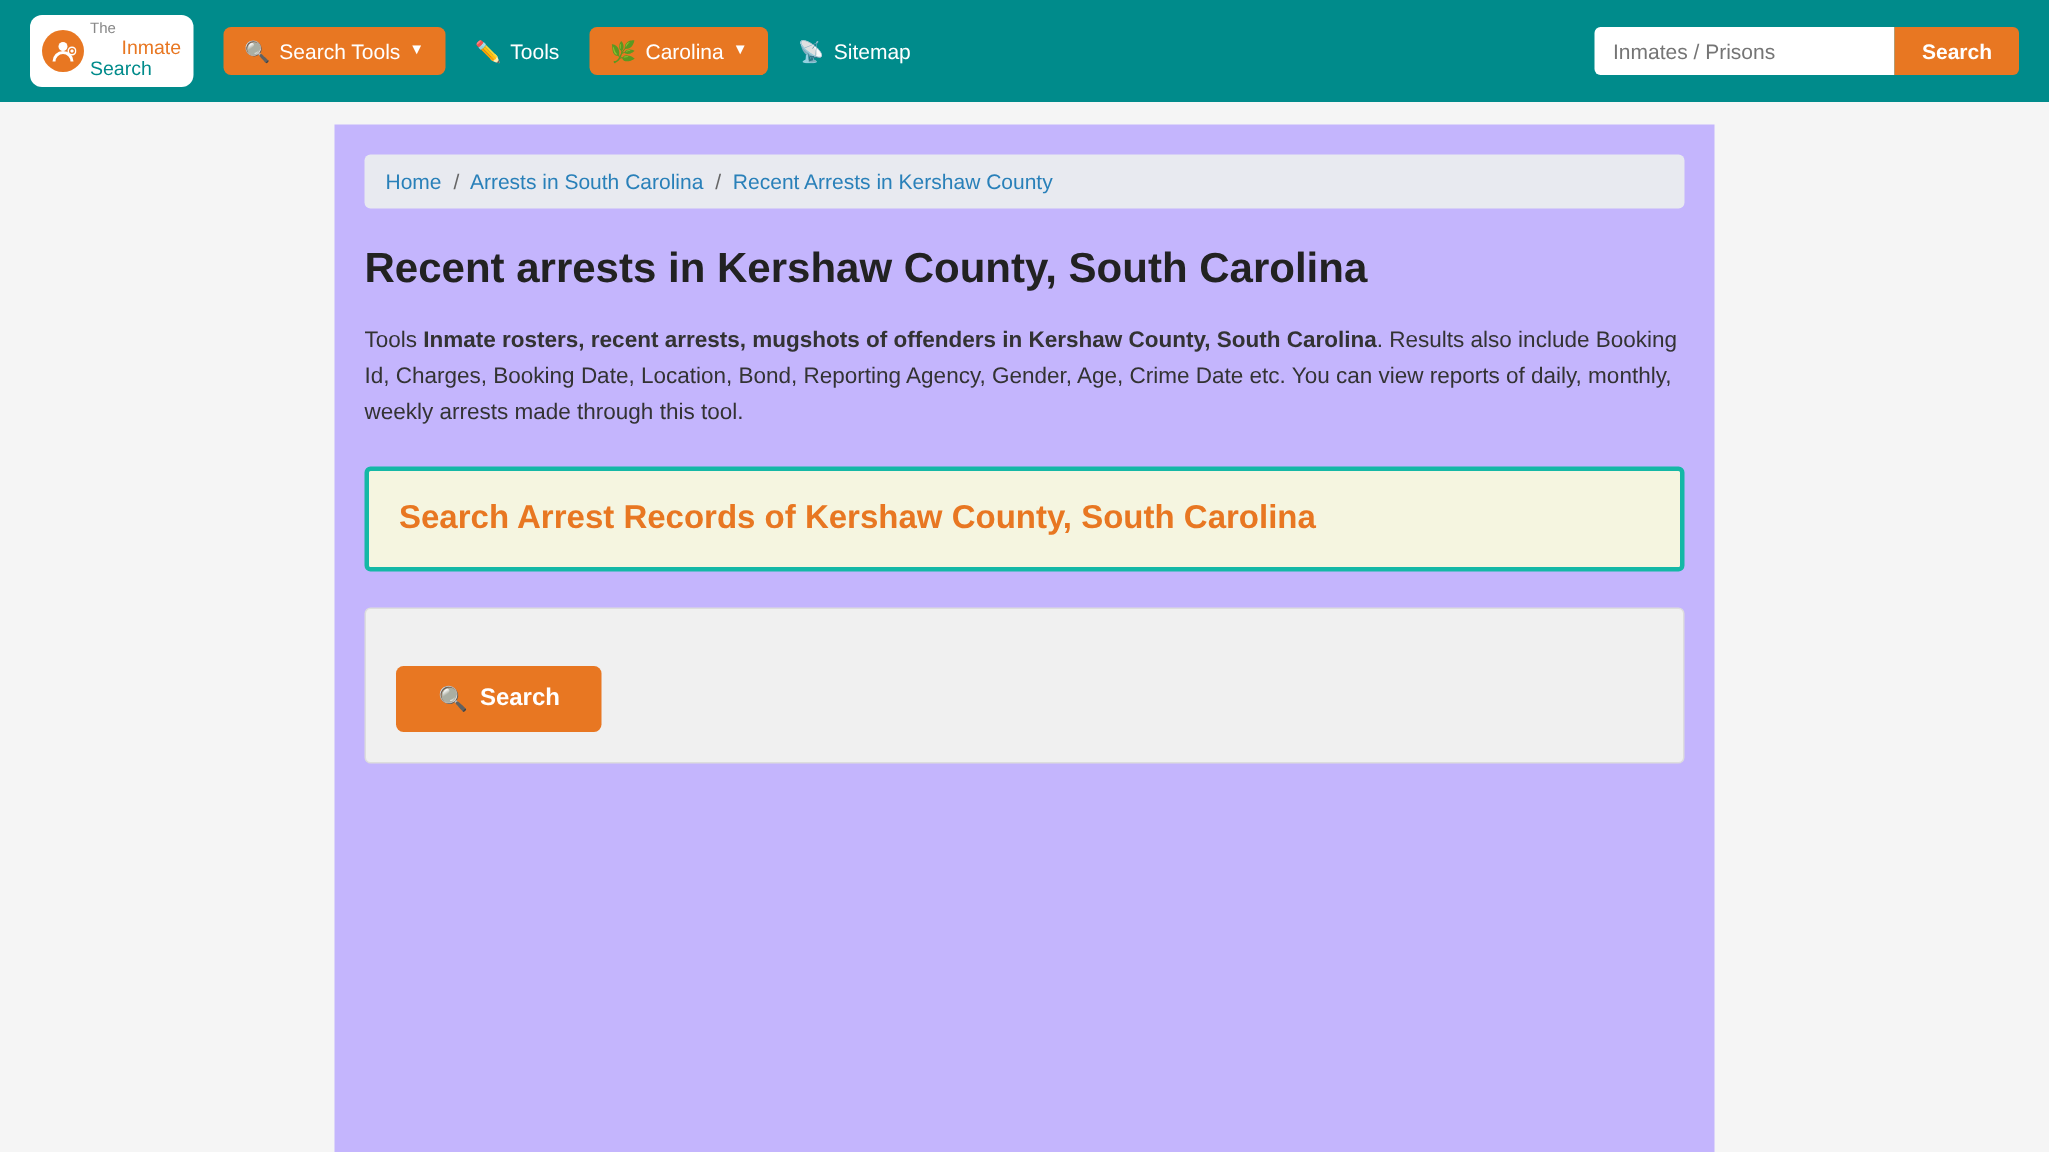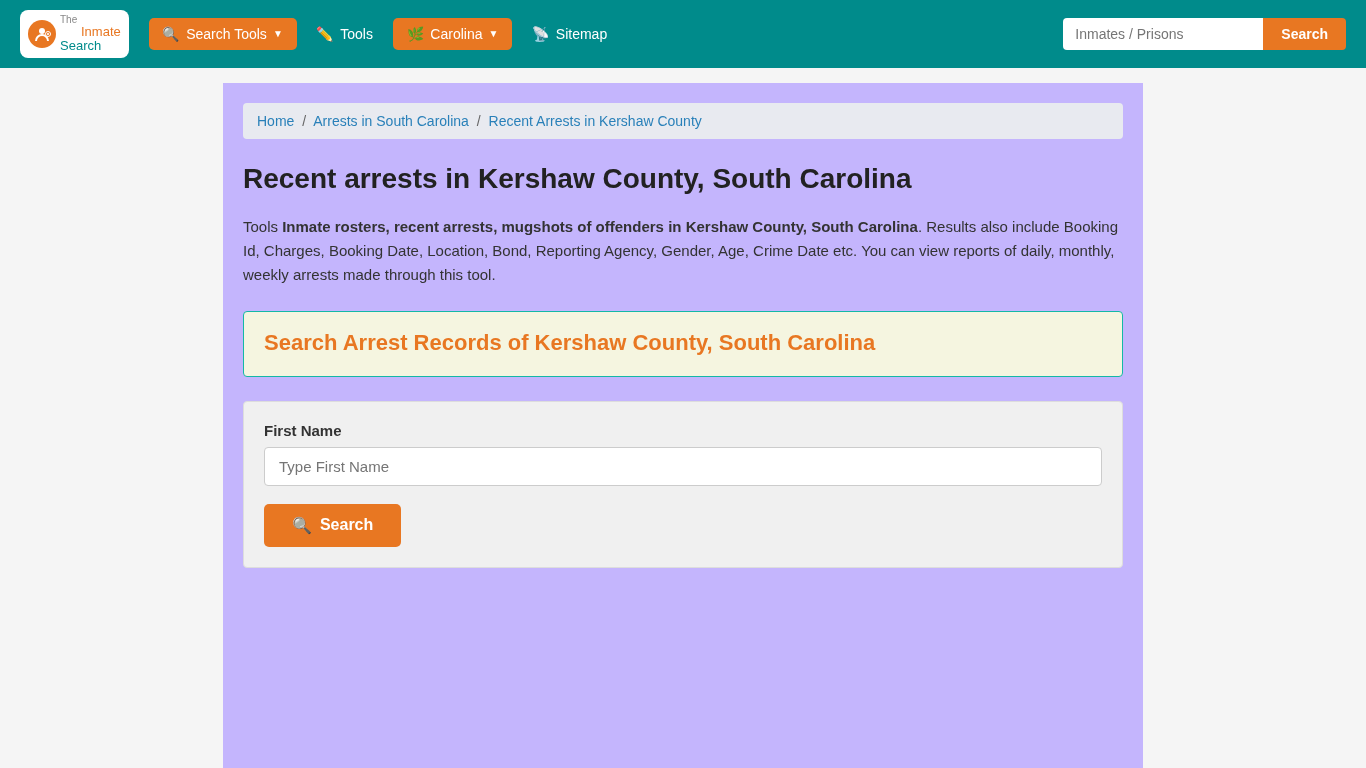--- a/index.html
+++ b/index.html
@@ -131,21 +131,21 @@
       font-size: 15px;
       line-height: 1.6;
       color: #333;
       margin-bottom: 24px;
     }
     .description strong { font-weight: bold; }
 
     
     .search-section {
       background: #f5f5e0;
-      border: 1px solid #14b8a6;
+      border: 3px solid #14b8a6;
       border-radius: 4px;
       padding: 18px 20px 20px;
       margin-bottom: 24px;
     }
     .search-section-title {
       color: #e87722;
       font-size: 22px;
       font-weight: bold;
       margin-bottom: 0;
     }
@@ -262,24 +262,20 @@
 
   <p class="description">
     <span>Tools </span><strong>Inmate rosters, recent arrests, mugshots of offenders in Kershaw County, South Carolina</strong><span>. Results also include Booking Id, Charges, Booking Date, Location, Bond, Reporting Agency, Gender, Age, Crime Date etc. You can view reports of daily, monthly, weekly arrests made through this tool.</span>
   </p>
 
   <div class="search-section">
     <h2 class="search-section-title">Search Arrest Records of Kershaw County, South Carolina</h2>
   </div>
 
   <div class="search-form">
-    <div class="form-group">
-      <label class="form-label">First Name</label>
-      <input class="form-input" type="text" placeholder="Type First Name" style="">
-    </div>
 
     <div class="form-group">
     </div>
 
     <button class="search-submit-btn">
       <span>🔍</span>
       <span>Search</span>
     </button>
   </div>
 

